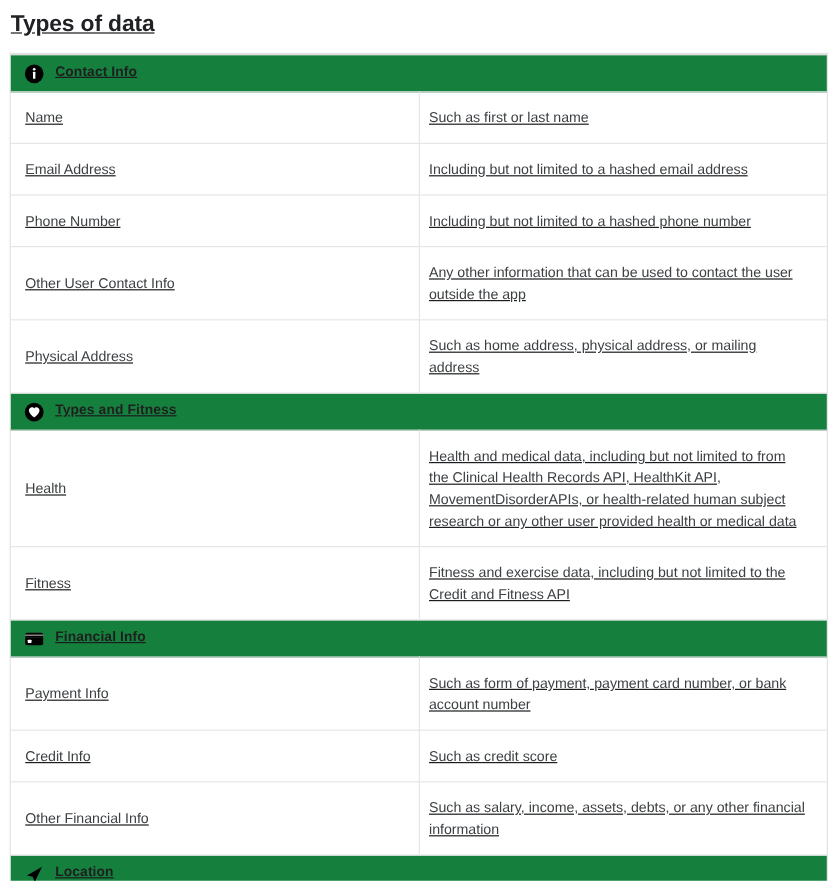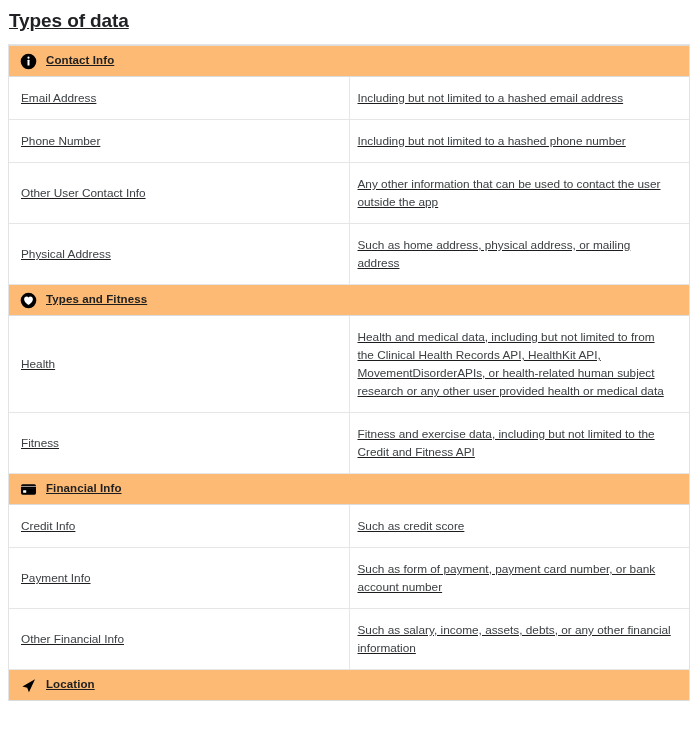--- a/index.html
+++ b/index.html
@@ -44,21 +44,21 @@
   }
 
   table.data-table {
     width: 100%;
     border-collapse: collapse;
     table-layout: fixed;
   }
 
   
   tr.category-row > td {
-    background: #fdba74;
+    background: #15803d;
     border-bottom: 1px solid #dcdcdc;
     border-top: 1px solid #dcdcdc;
     padding: 0;
     height: 30px;
   }
   .category-inner {
     display: flex;
     align-items: center;
     gap: 9px;
     padding-left: 11px;
@@ -113,20 +113,24 @@
                 <svg class="cat-icon" viewBox="0 0 24 24">
                   <circle cx="12" cy="12" r="11" fill="#000000"></circle>
                   <circle cx="12" cy="6.6" r="1.55" fill="#ffffff"></circle>
                   <rect x="10.6" y="9.6" width="2.8" height="8.2" fill="#ffffff" rx="0.6"></rect>
                 </svg>
                 <span class="category-label">Contact Info</span>
               </div>
             </td>
           </tr>
           <tr class="data-row">
+            <td class="col-name">Name</td>
+            <td class="col-desc">Such as first or last name</td>
+          </tr>
+          <tr class="data-row">
             <td class="col-name">Email Address</td>
             <td class="col-desc">Including but not limited to a hashed email address</td>
           </tr>
           <tr class="data-row">
             <td class="col-name">Phone Number</td>
             <td class="col-desc">Including but not limited to a hashed phone number</td>
           </tr>
           <tr class="data-row">
             <td class="col-name">Other User Contact Info</td>
             <td class="col-desc">Any other information that can be used to contact the user outside the app</td>
@@ -161,26 +165,26 @@
                   <rect x="1.4" y="4.6" width="21.2" height="14.8" fill="#000000" rx="2.4"></rect>
                   <rect x="1.4" y="7" width="21.2" height="3" fill="#ffffff"></rect>
                   <rect x="1.4" y="7.9" width="21.2" height="2.6" fill="#000000"></rect>
                   <rect x="4.4" y="13" width="4.4" height="3.6" fill="#ffffff" rx="0.5"></rect>
                 </svg>
                 <span class="category-label">Financial Info</span>
               </div>
             </td>
           </tr>
           <tr class="data-row">
+            <td class="col-name">Payment Info</td>
+            <td class="col-desc">Such as form of payment, payment card number, or bank account number</td>
+          </tr>
+          <tr class="data-row">
             <td class="col-name">Credit Info</td>
             <td class="col-desc">Such as credit score</td>
-          </tr>
-          <tr class="data-row">
-            <td class="col-name">Payment Info</td>
-            <td class="col-desc">Such as form of payment, payment card number, or bank account number</td>
           </tr>
           <tr class="data-row">
             <td class="col-name">Other Financial Info</td>
             <td class="col-desc">Such as salary, income, assets, debts, or any other financial information</td>
           </tr>
           <tr class="category-row">
             <td colspan="2">
               <div class="category-inner">
                 <svg class="cat-icon" viewBox="0 0 24 24">
                   <path d="M21.2 3.2 L3.4 13.4 L10.2 15.0 L12.6 21.4 Z" fill="#000000"></path>

